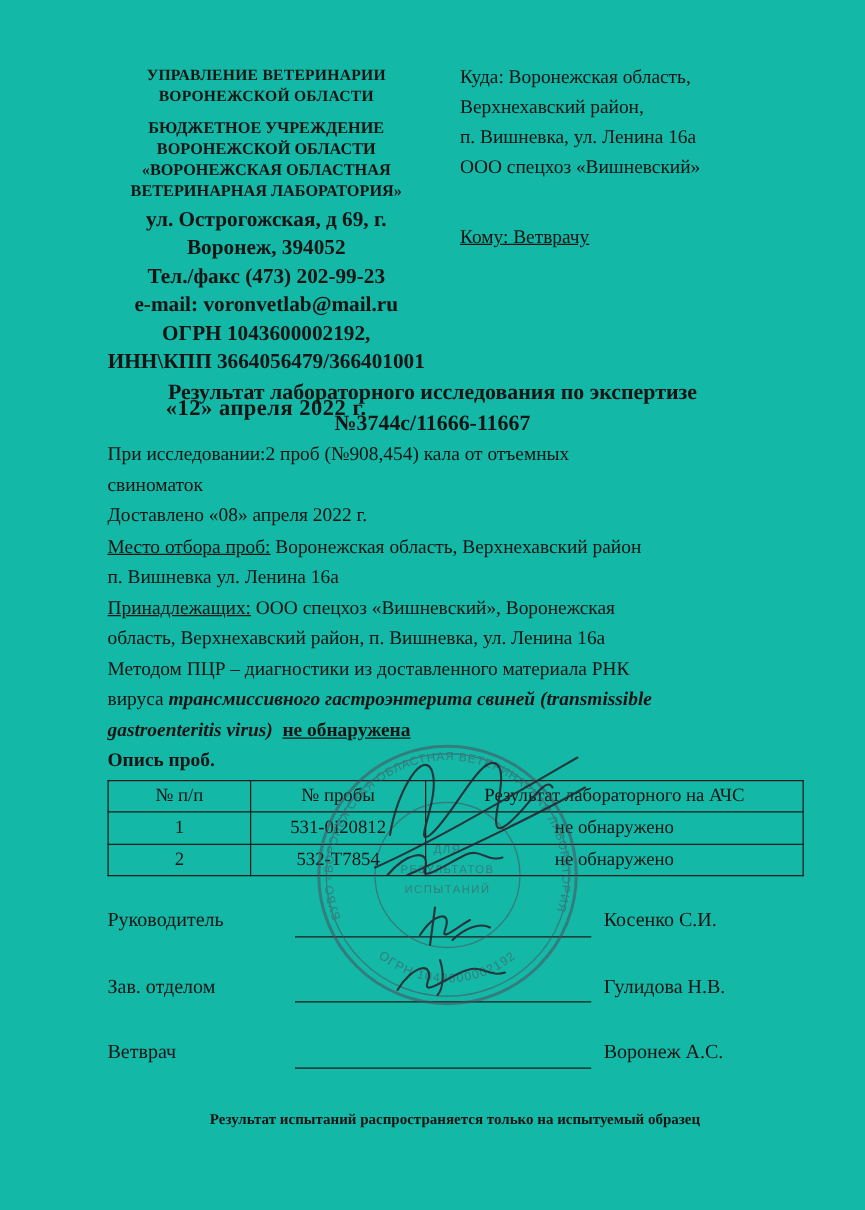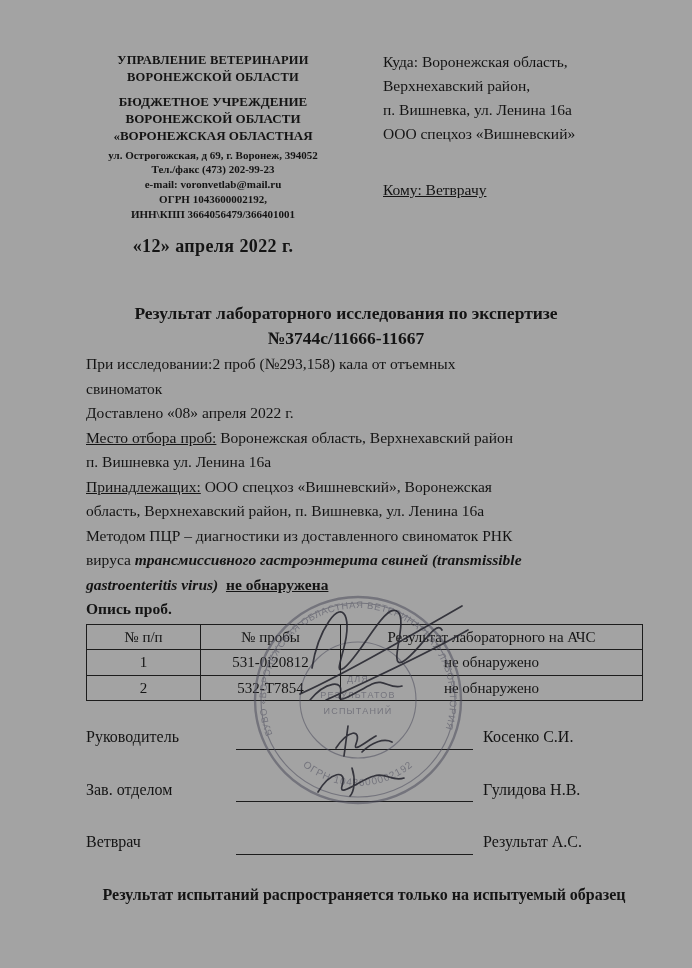--- a/index.html
+++ b/index.html
@@ -1,31 +1,31 @@
 <!DOCTYPE html>
 <html><head>
 <meta charset="utf-8">
 <style>
   * { margin:0; padding:0; box-sizing:border-box; }
   html,body { background:#ffffff; }
   .page {
     position:relative; width:692px; height:968px; margin:0 auto;
-    background:#a3a3a3; color:#141414;
+    background:#14b8a6; color:#141414;
     font-family:"Liberation Serif", serif; overflow:hidden;
   }
   
   .letterhead { position:absolute; top:52px; left:80px; width:266px; text-align:center; font-weight:bold; }
   .lh-authority div { font-size:12.5px; line-height:1.32; letter-spacing:.2px; }
   .lh-institution { margin-top:9px; }
   .lh-institution div { font-size:13px; line-height:1.3; }
   .lh-contacts { margin-top:3px; }
-  .lh-contacts div { font-size:11px; line-height:1.34;font-family:Liberation Serif, serif; }
+  .lh-contacts div { font-size:17px; line-height:1.34;font-family:Liberation Serif, serif; }
   .lh-date { margin-top:15px; font-size:18px; letter-spacing:.4px; }
   
-  .addressee { position:absolute; top:50px; left:383px; width:272px; font-size:15.5px; line-height:24px; }
+  .addressee { position:absolute; top:50px; left:368px; width:272px; font-size:15.5px; line-height:24px; }
   .addr-attn { margin-top:32px;text-decoration:underline; }
   
   .doc-title { position:absolute; top:301px; left:40px; width:612px; text-align:center; font-weight:bold; font-size:17.5px; line-height:25px; }
   
   .docbody { position:absolute; top:352px; left:86px; width:562px; font-size:15.5px; line-height:24.5px; }
   .docbody .ln { min-height:24.5px; }
   .u  { text-decoration:underline; }
   .bi { font-weight:bold; font-style:italic; }
   .bu { font-weight:bold; text-decoration:underline; }
   .bold { font-weight:bold; }
@@ -35,38 +35,39 @@
   .samples .c1 { width:114px; }
   .samples .c2 { width:140px; }
   .samples .c3 { width:302px; }
   
   .signatures { margin-top:24px; font-size:16px; }
   .sig-row { display:flex; align-items:flex-end; margin-bottom:28px; }
   .sig-role { width:150px; }
   .sig-line { width:237px; border-bottom:1.3px solid #1c1c1c; height:20px; margin-right:10px; }
   .sig-name { white-space:nowrap; }
   
-  .footnote { text-align:center; font-weight:bold; font-size:16px; margin-top:15px; width:556px; }
+  .footnote { text-align:center; font-weight:bold; font-size:12px; margin-top:15px; width:556px; }
   
   .overlay { position:absolute; left:0; top:0; width:692px; height:968px; pointer-events:none; }
 </style>
 </head>
 <body>
 
 <div class="page">
 
   <div class="letterhead">
     <div class="lh-authority">
       <div>УПРАВЛЕНИЕ ВЕТЕРИНАРИИ</div>
       <div>ВОРОНЕЖСКОЙ ОБЛАСТИ</div>
     </div>
     <div class="lh-institution">
       <div>БЮДЖЕТНОЕ УЧРЕЖДЕНИЕ</div>
       <div>ВОРОНЕЖСКОЙ ОБЛАСТИ</div>
       <div>«ВОРОНЕЖСКАЯ ОБЛАСТНАЯ</div>
+      <div>ВЕТЕРИНАРНАЯ ЛАБОРАТОРИЯ»</div>
     </div>
     <div class="lh-contacts">
       <div>ул. Острогожская, д 69, г. Воронеж, 394052</div>
       <div>Тел./факс  (473) 202-99-23</div>
       <div>e-mail: voronvetlab@mail.ru</div>
       <div>ОГРН 1043600002192,</div>
       <div>ИНН\КПП 3664056479/366401001</div>
     </div>
     <div class="lh-date">«12» апреля 2022 г.</div>
   </div>
@@ -78,28 +79,28 @@
     <div>ООО спецхоз  «Вишневский»</div>
     <div class="addr-attn">Кому: Ветврачу</div>
   </div>
 
   <div class="doc-title">
     <div>Результат лабораторного исследования по экспертизе</div>
     <div>№3744с/11666-11667</div>
   </div>
 
   <div class="docbody">
-    <div class="ln">При исследовании:2  проб (№293,158) кала от отъемных</div>
+    <div class="ln">При исследовании:2  проб (№908,454) кала от отъемных</div>
     <div class="ln">свиноматок</div>
     <div class="ln">Доставлено «08» апреля 2022 г.</div>
     <div class="ln"><span class="u">Место отбора проб:</span><span> Воронежская область, Верхнехавский район</span></div>
     <div class="ln">п. Вишневка ул. Ленина 16а</div>
     <div class="ln"><span class="u">Принадлежащих:</span><span> ООО спецхоз  «Вишневский», Воронежская</span></div>
     <div class="ln">область, Верхнехавский район, п. Вишневка,  ул. Ленина 16а</div>
-    <div class="ln">Методом  ПЦР  –  диагностики  из  доставленного  свиноматок  РНК</div>
+    <div class="ln">Методом  ПЦР  –  диагностики  из  доставленного  материала  РНК</div>
     <div class="ln"><span>вируса </span><span class="bi">трансмиссивного гастроэнтерита свиней (transmissible</span></div>
     <div class="ln"><span class="bi">gastroenteritis virus)</span><span>&nbsp; </span><span class="bu">не обнаружена</span></div>
     <div class="ln bold">Опись проб.</div>
 
     <table class="samples">
       <tbody>
         <tr>
           <td class="c1">№ п/п</td>
           <td class="c2">№ пробы</td>
           <td class="c3">Результат лабораторного на АЧС</td>
@@ -124,21 +125,21 @@
         <span class="sig-name">Косенко С.И.</span>
       </div>
       <div class="sig-row">
         <span class="sig-role">Зав. отделом</span>
         <span class="sig-line"></span>
         <span class="sig-name">Гулидова Н.В.</span>
       </div>
       <div class="sig-row">
         <span class="sig-role">Ветврач</span>
         <span class="sig-line"></span>
-        <span class="sig-name">Результат А.С.</span>
+        <span class="sig-name">Воронеж А.С.</span>
       </div>
     </div>
 
     <div class="footnote">Результат испытаний распространяется только на испытуемый образец</div>
   </div>
 
   <svg class="overlay" viewBox="0 0 692 968" xmlns="http://www.w3.org/2000/svg">
     <defs>
       <path id="arcTop" d="M 271.5 731.5 A 92 92 0 1 1 444.5 731.5"></path>
       <path id="arcBottom" d="M 292 755 A 86 86 0 0 0 424 755"></path>

